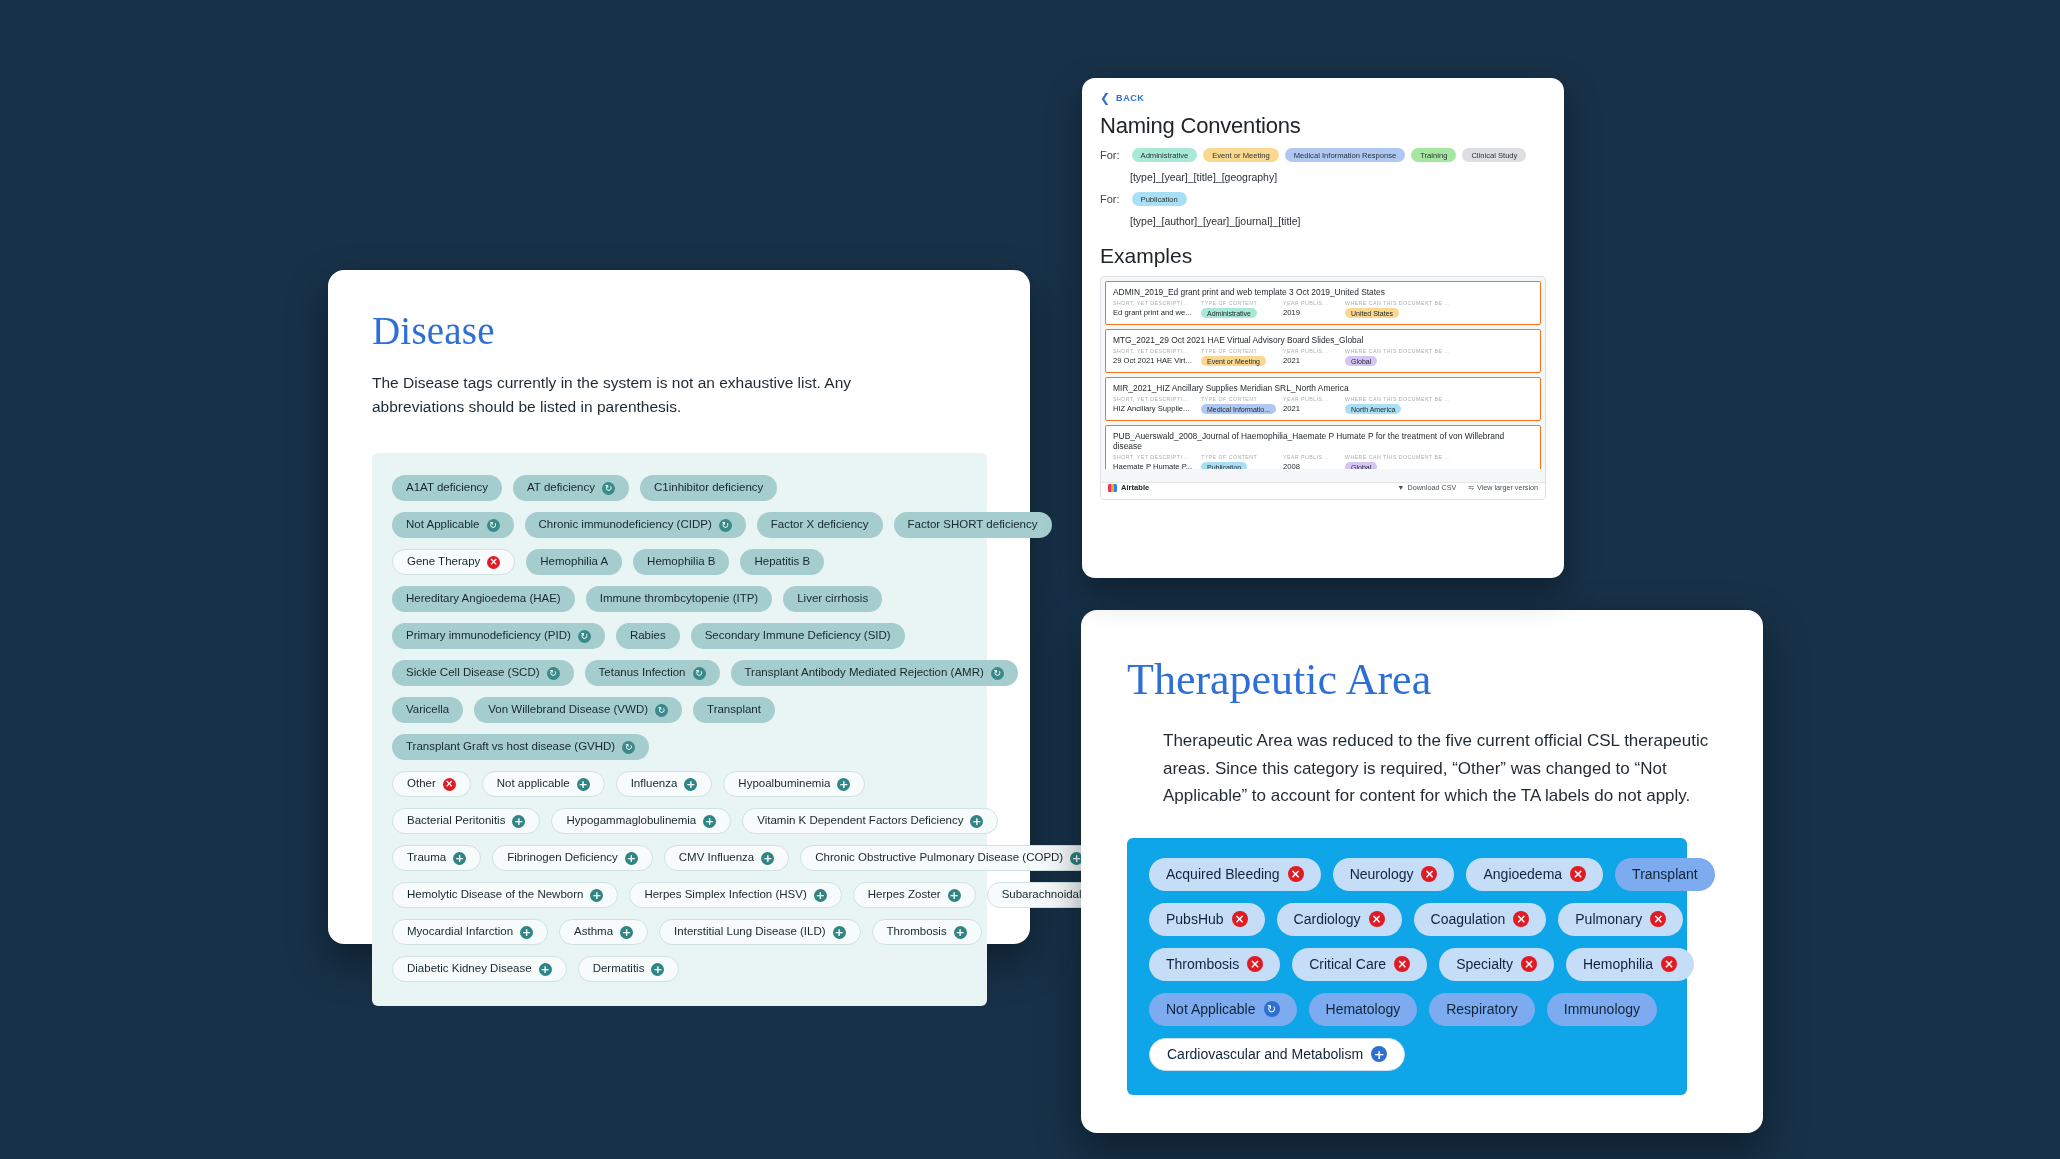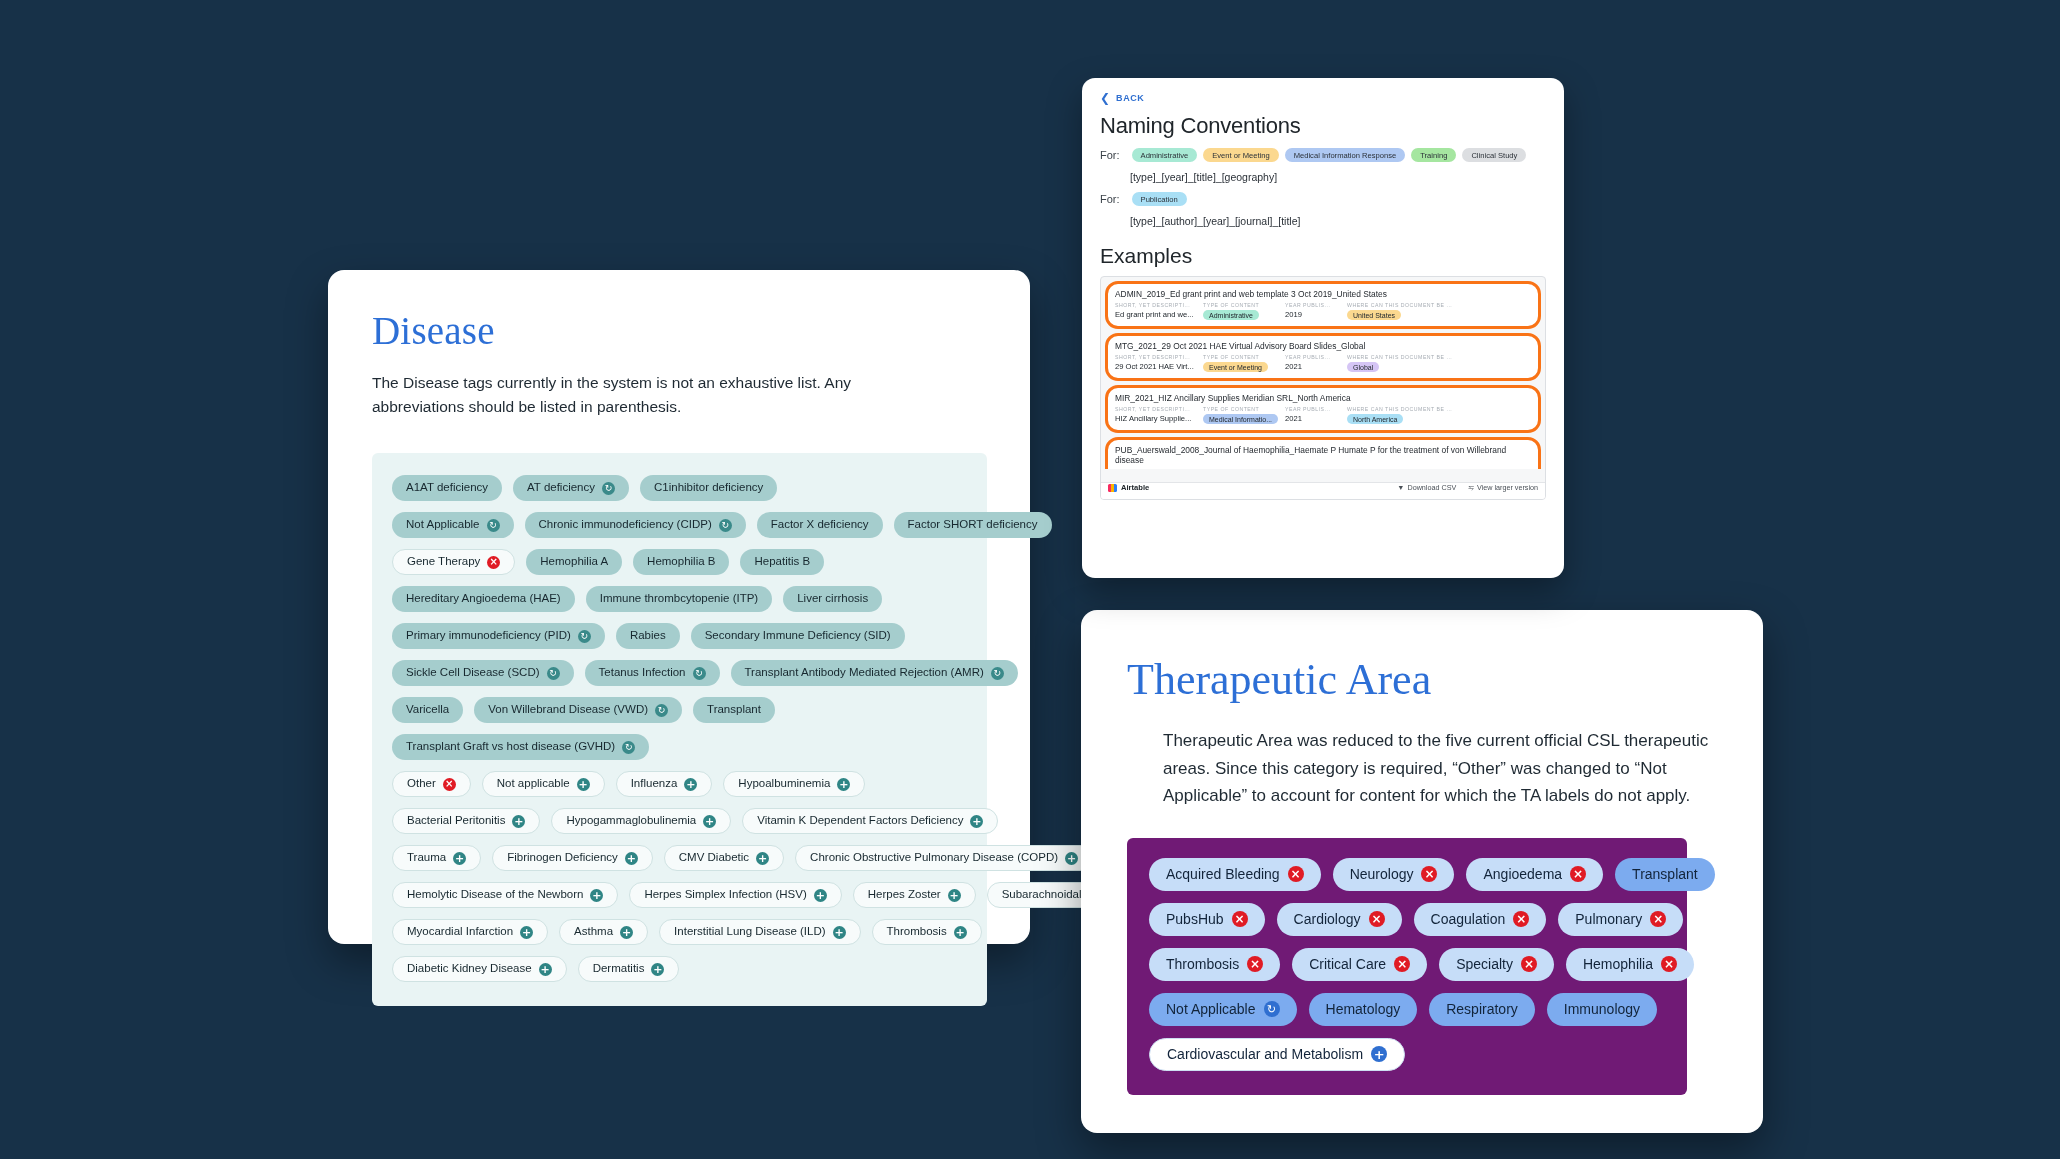--- a/index.html
+++ b/index.html
@@ -66,21 +66,21 @@
   .ta-title {
     font-family: "Liberation Serif", serif;
     font-size: 44px; color: #2d6fd6; font-weight: 400;
   }
   .ta-desc {
     margin-top: 22px; font-size: 17px; color: #1f2a33; line-height: 1.62;
     max-width: 640px;
     margin-left: 36px;
   }
   .tagwrap-blue {
-    margin-top: 28px; background: #701a75; border-radius: 6px;
+    margin-top: 28px; background: #0ea5e9; border-radius: 6px;
     padding: 20px 22px 24px 22px; width: 560px;
   }
   .tag-b {
     display:inline-flex; align-items:center; gap:8px;
     border-radius:999px; padding:0 17px; height:33px;
     font-size:14px; color:#12243a; white-space:nowrap; line-height:1;
   }
   .tag-b.light { background:#c6ddf8; }
   .tag-b.solid { background:#7cabef; }
   .tag-b.outline { background:#ffffff; border:1px solid #cddff2; }
@@ -111,21 +111,21 @@
   .for-line { display:flex; align-items:center; gap:12px; margin-top:9px; }
   .for-lbl { font-size:11px; color:#3b4249; }
   .chips { display:flex; gap:6px; align-items:center; }
   .chip { border-radius:999px; padding:2.5px 9px; font-size:7.6px; color:#2b3138; white-space:nowrap;}
   .pattern { margin-top:9px; margin-left:30px; font-size:10.5px; color:#2b3138; }
   .nc-h2 { margin-top:17px; font-size:21px; color:#20262b; font-weight:400; }
 
   .at-embed { margin-top:8px; border:1px solid #dcdfe3; border-radius:4px;
               background:#f6f7f8; padding:4px; height:224px; position:relative; overflow:hidden;}
   .at-rows { height:188px; overflow:hidden; }
-  .at-row { background:#fff; border:3px solid #f97316; border-radius:13px;
+  .at-row { background:#fff; border:1px solid #f97316; border-radius:2px;
             padding:5px 25px 6px 7px; margin-bottom:4px; }
   .at-name { font-size:8.4px; color:#1f242a; margin-bottom:3px; }
   .at-cols { display:flex; gap:0; }
   .at-col { display:flex; flex-direction:column; gap:2px; }
   .at-col.c1 { width:88px; } .at-col.c2 { width:82px; }
   .at-col.c3 { width:62px; } .at-col.c4 { width:auto; }
   .at-hdr { font-size:5.2px; letter-spacing:.5px; color:#a7adb4; text-transform:uppercase; white-space:nowrap;}
   .at-val { font-size:7.6px; color:#22282e; white-space:nowrap; display:flex; gap:4px; }
   .mini { border-radius:999px; padding:1.5px 6px; font-size:7px; color:#22282e; white-space:nowrap; }
   .at-foot { position:absolute; left:0; right:0; bottom:0; height:17px; background:#fff;
@@ -279,21 +279,21 @@
         <div class="tagrow">
           <span class="tag teal-outline">
             <span>Trauma</span>
             <span class="ico plus"></span>
           </span>
           <span class="tag teal-outline">
             <span>Fibrinogen Deficiency</span>
             <span class="ico plus"></span>
           </span>
           <span class="tag teal-outline">
-            <span>CMV Diabetic</span>
+            <span>CMV Influenza</span>
             <span class="ico plus"></span>
           </span>
           <span class="tag teal-outline">
             <span>Chronic Obstructive Pulmonary Disease (COPD)</span>
             <span class="ico plus"></span>
           </span>
         </div>
         <div class="tagrow">
           <span class="tag teal-outline">
             <span>Hemolytic Disease of the Newborn</span>

